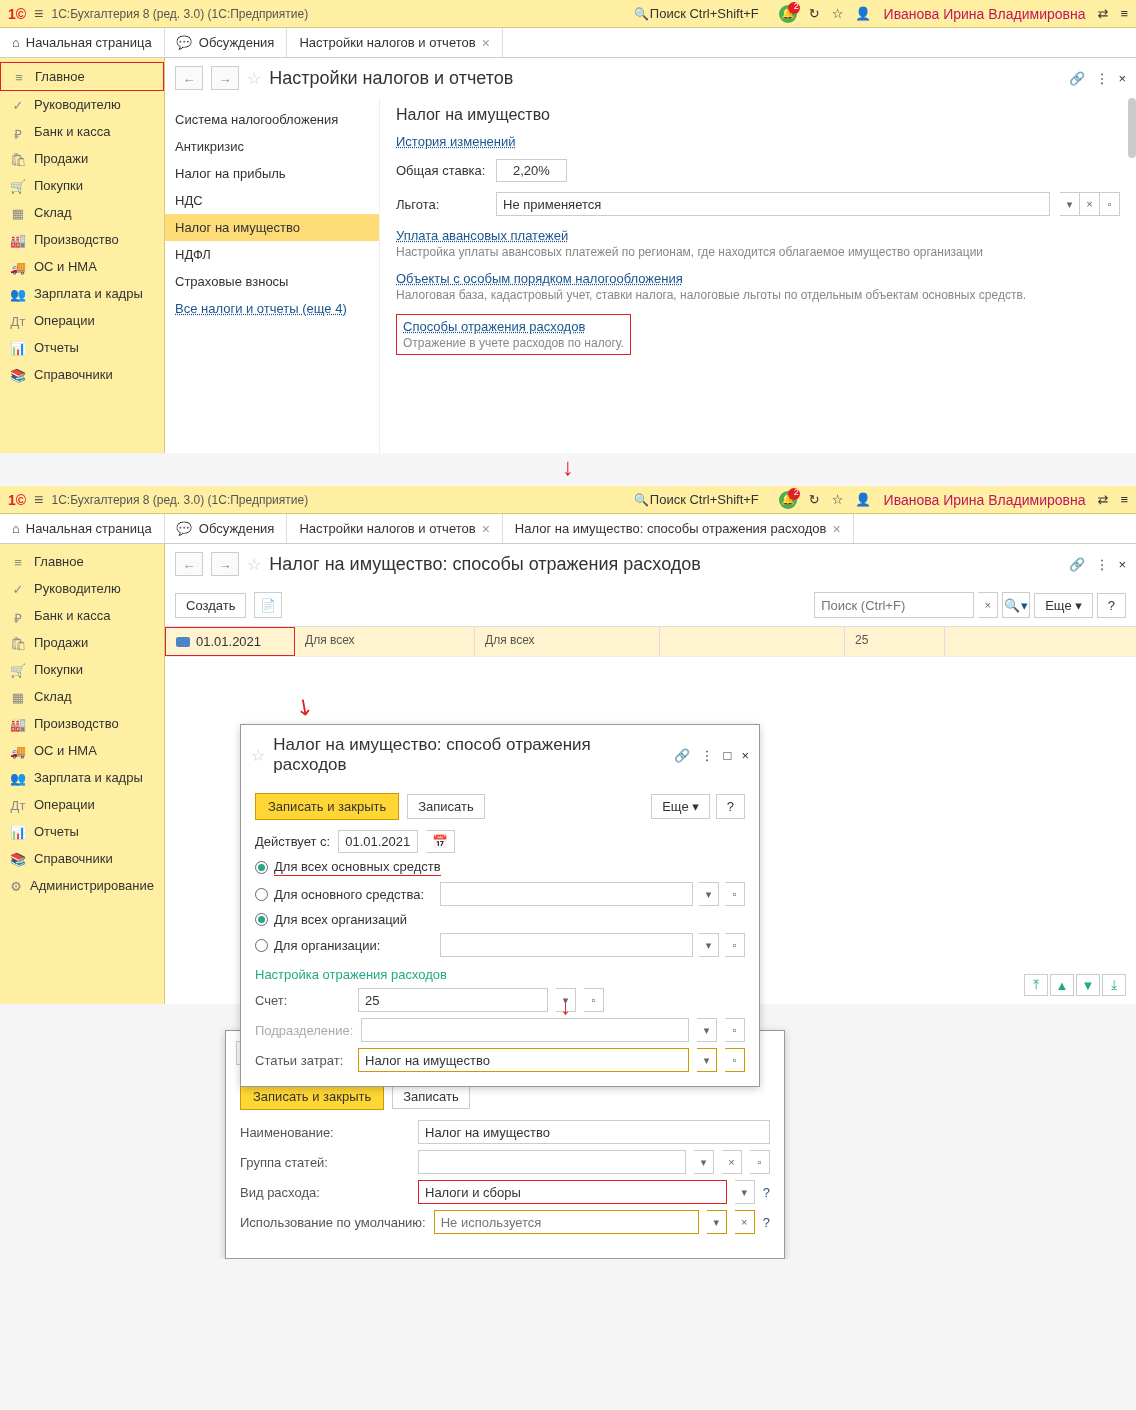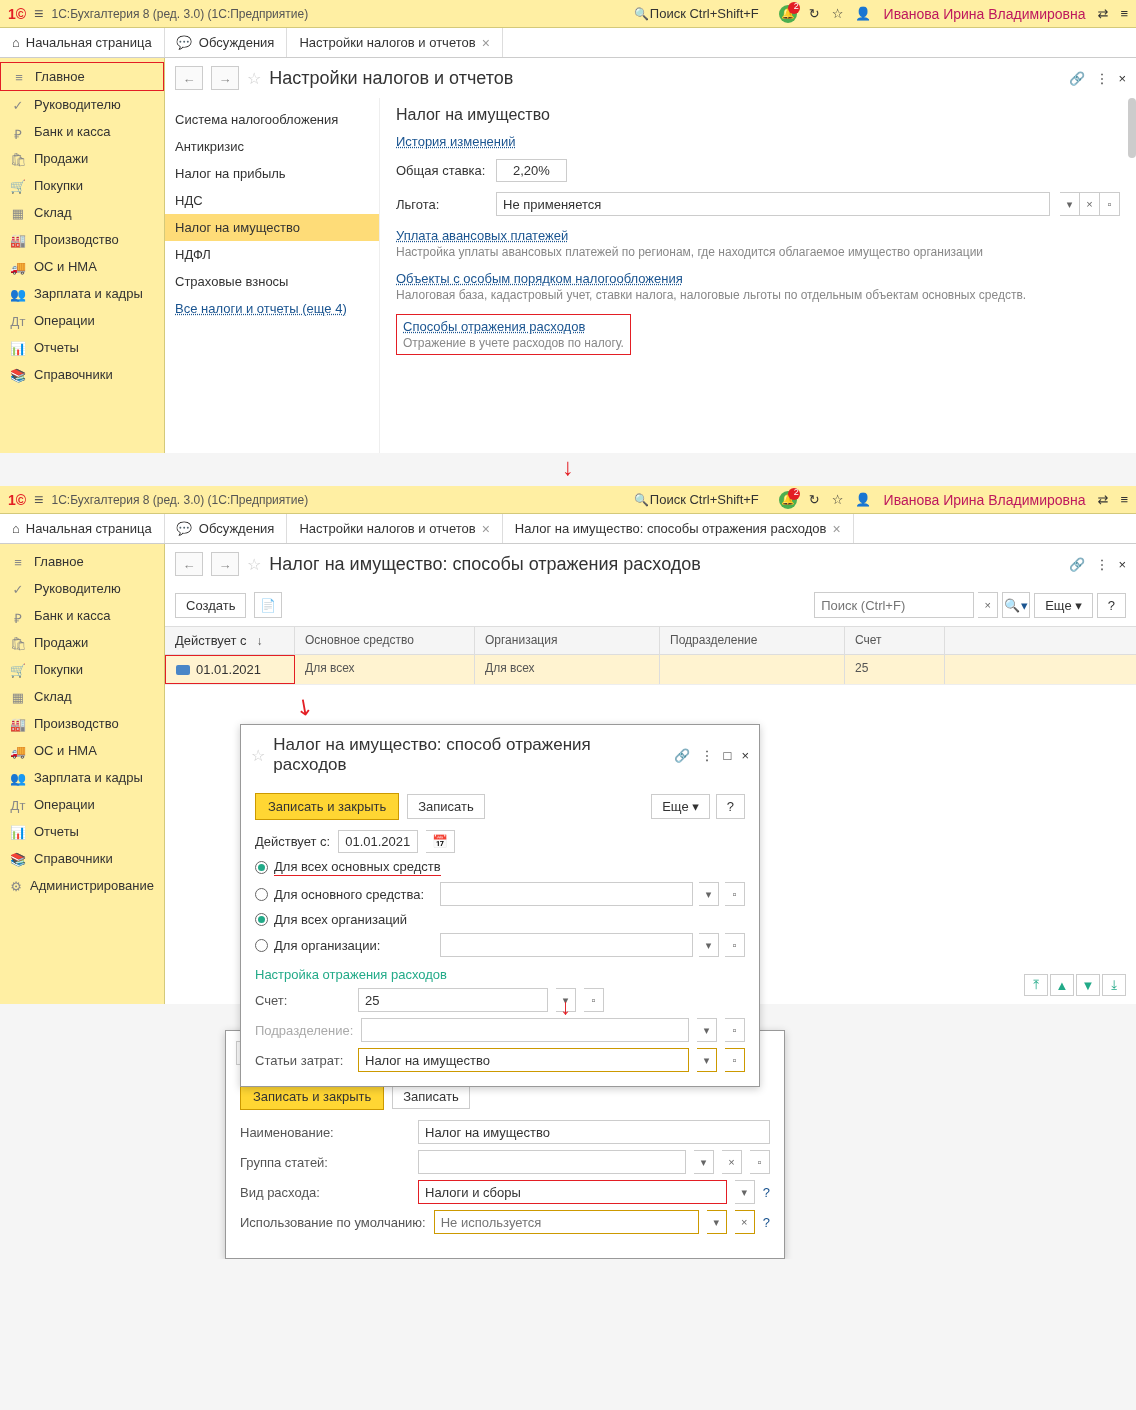--- a/index.html
+++ b/index.html
@@ -341,27 +341,20 @@
       <div class="btn-icon">📄</div>
       <div style="margin-left:auto;display:flex;gap:4px;align-items:center">
         <input class="search-input" placeholder="Поиск (Ctrl+F)" style="">
         <div class="select-btn" style="height:26px">×</div>
         <div class="btn-icon" style="color:#1a5490">🔍▾</div>
         <button class="btn"><span>Еще</span> ▾</button>
         <button class="btn">?</button>
       </div>
     </div>
     <div class="grid">
-      <div class="grid-header">
-        <div class="grid-cell c1"><span>Действует с</span> &nbsp;&nbsp;↓</div>
-        <div class="grid-cell c2">Основное средство</div>
-        <div class="grid-cell c3">Организация</div>
-        <div class="grid-cell c4">Подразделение</div>
-        <div class="grid-cell c5">Счет</div>
-      </div>
       <div class="grid-row">
         <div class="grid-cell c1">
               <span class="rec-ico"></span>
               <span>01.01.2021</span>
             </div>
         <div class="grid-cell c2">Для всех</div>
         <div class="grid-cell c3">Для всех</div>
         <div class="grid-cell c4"></div>
         <div class="grid-cell c5">25</div>
       </div>

